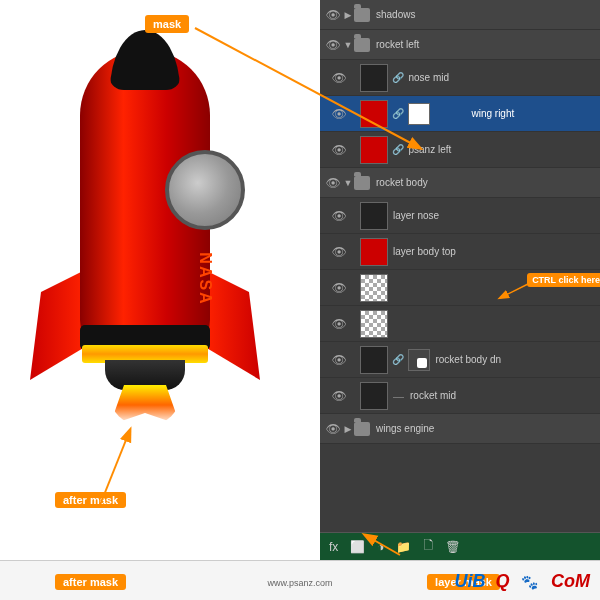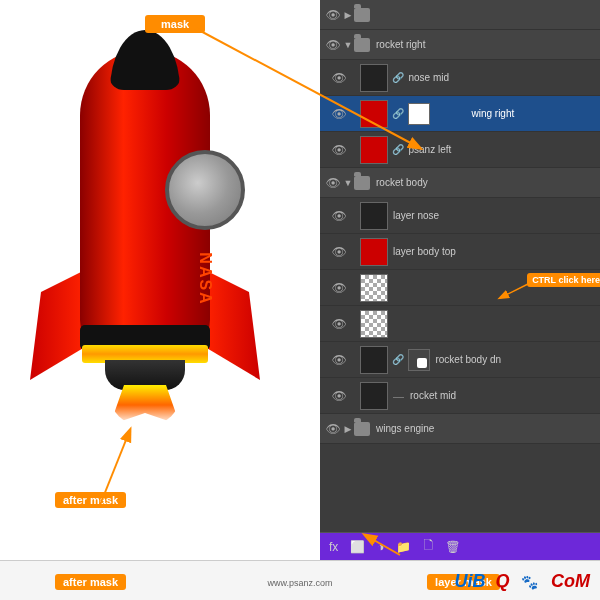--- a/index.html
+++ b/index.html
@@ -170,21 +170,21 @@
       border-radius: 0 0 30px 30px;
     }
 
     
     .annotation {
       position: absolute;
       background: #ff8c00;
       color: #fff;
       font-size: 11px;
       font-weight: bold;
-      padding: 3px 16px;
+      padding: 3px 8px;
       border-radius: 3px;
     }
 
     .layer-row {
       display: flex;
       align-items: center;
       height: 36px;
       border-bottom: 1px solid #333;
       padding: 0 4px;
       cursor: pointer;
@@ -294,21 +294,21 @@
       margin: 0 1px;
     }
 
     
     .layers-toolbar {
       position: absolute;
       bottom: 0;
       left: 0;
       width: 100%;
       height: 28px;
-      background: #6d28d9;
+      background: #14532d;
       display: flex;
       align-items: center;
       padding: 0 6px;
       gap: 6px;
       border-top: 1px solid #555;
     }
 
     .toolbar-icon {
       color: #ccc;
       font-size: 12px;
@@ -408,27 +408,28 @@
     <span class="bottom-annotation-label">after mask</span>
   </div>
 </div>
 
 <div class="right-panel">
 
   <div class="layer-row group-header" style="padding-left:4px;">
     <span class="eye-icon">👁</span>
     <span class="group-arrow">▶</span>
     <span class="folder-icon"></span>
+    <span class="layer-name">shadows</span>
   </div>
 
   <div class="layer-row group-header" style="padding-left:4px;">
     <span class="eye-icon">👁</span>
     <span class="group-arrow">▼</span>
     <span class="folder-icon"></span>
-    <span class="layer-name">rocket right</span>
+    <span class="layer-name">rocket left</span>
   </div>
 
   <div class="layer-row" style="padding-left:10px;">
     <span class="eye-icon">👁</span>
     <span class="layer-indent"></span>
     <div class="thumb-with-mask">
       <div class="layer-thumb layer-thumb-dark"></div>
       <span class="link-icon">🔗</span>
     </div>
     <span class="layer-name">nose mid</span>

